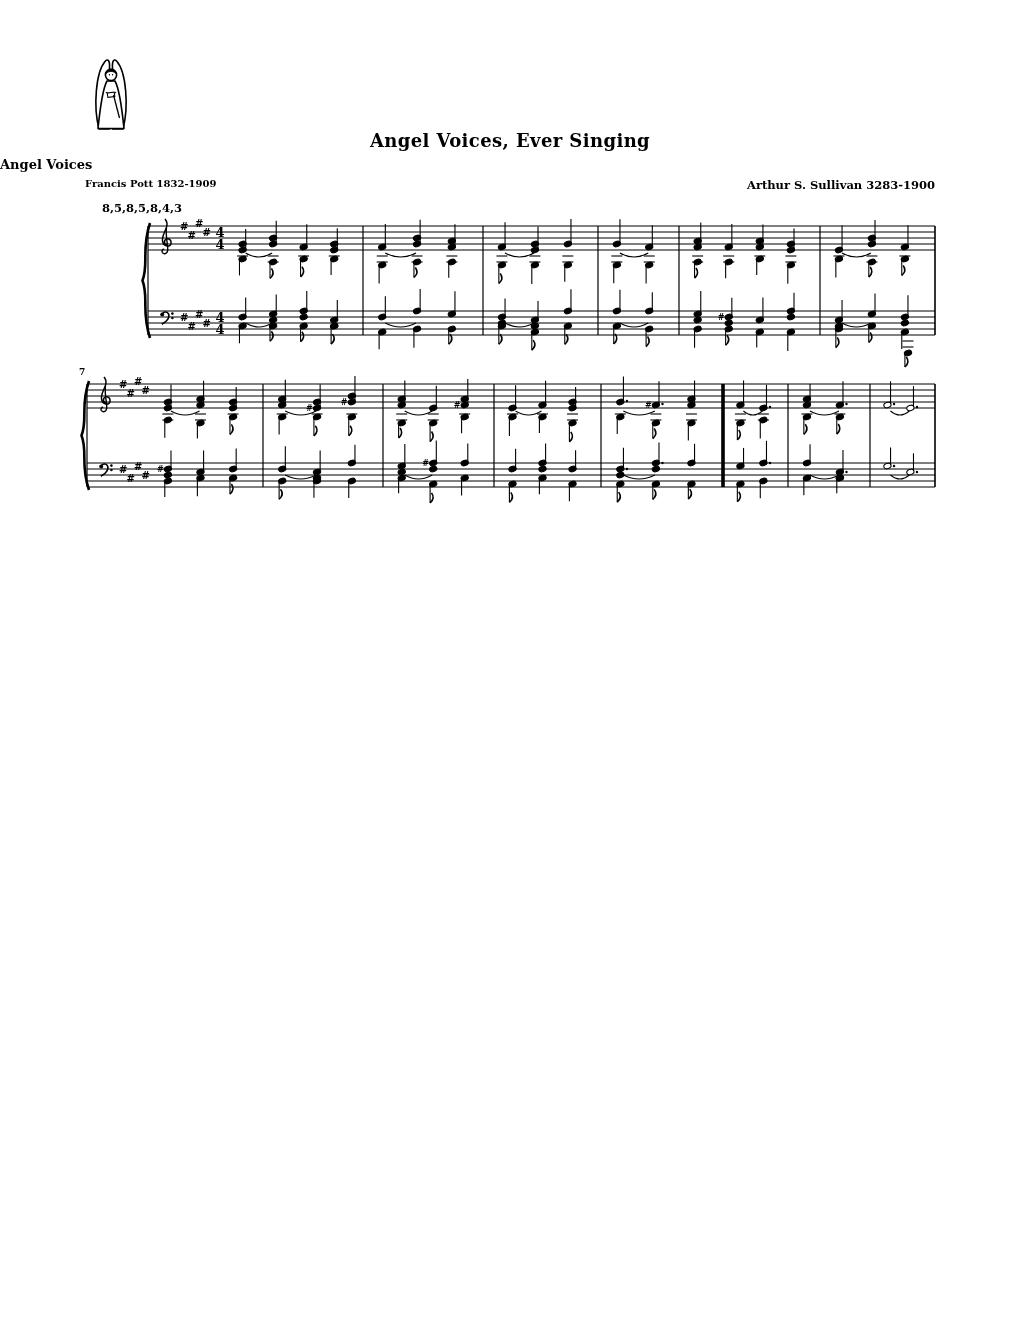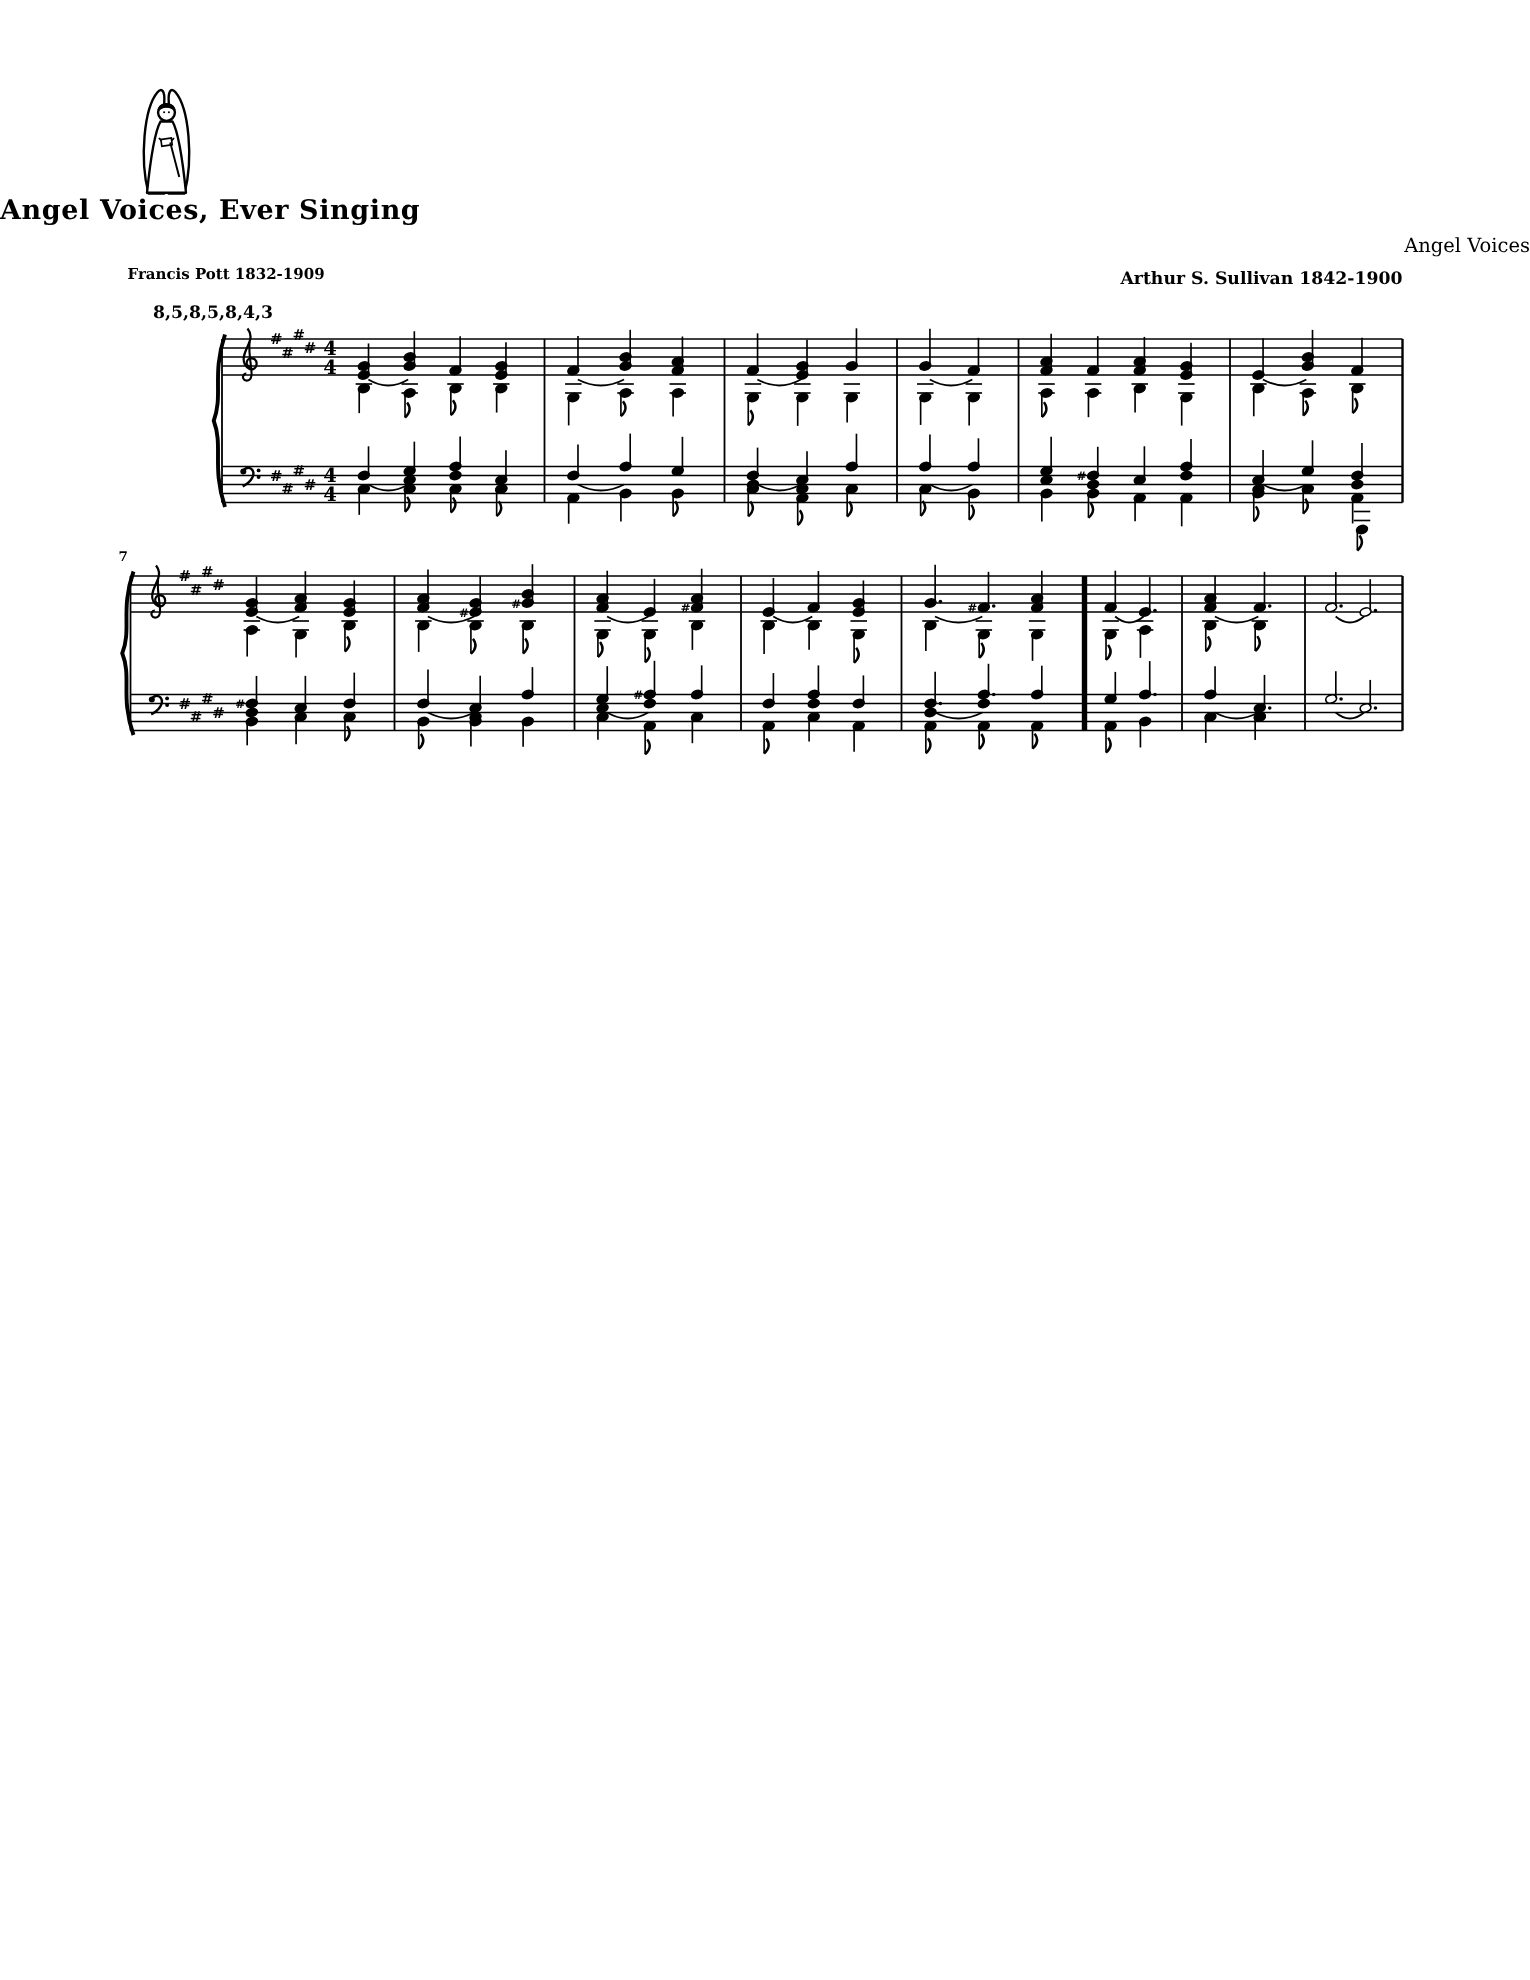--- a/index.html
+++ b/index.html
@@ -6,26 +6,26 @@
   #page{
     position:relative;
     width:1020px;height:1320px;
     background:#ffffff;
     font-family:"DejaVu Serif", serif;
     color:#000;
     overflow:hidden;
   }
   .abs{position:absolute;}
   .title{
-    top:130px;left:0;width:1020px;text-align:left;
+    top:130px;left:0;width:1020px;text-align:center;
     font-size:18px;font-weight:bold;letter-spacing:0.4px;
   }
   .subtitle{
-    top:157px;left:0;width:1020px;text-align:right;
-    font-size:13px;font-weight:normal;
+    top:157px;left:0;width:1020px;text-align:left;
+    font-size:13px;font-weight:bold;
   }
   .credit-left{top:178px;left:85px;font-size:10px;font-weight:bold;}
   .credit-right{top:178px;right:85px;font-size:11.5px;font-weight:bold;}
   .meter{top:201px;left:102px;font-size:11.5px;font-weight:bold;}
   .measure-num{top:367px;left:79px;font-size:9px;font-weight:bold;}
   svg{display:block;}
   #score-svg{position:absolute;left:0;top:0;pointer-events:none;}
   #logo{position:absolute;left:88px;top:54px;}
 </style>
 </head>
@@ -44,21 +44,21 @@
     <circle cx="21.4" cy="20.8" r="0.7" fill="#000"></circle>
     <circle cx="24.6" cy="20.8" r="0.7" fill="#000"></circle>
     <path d="M18,38 C21,42 25,42 28,38" fill="none" stroke="#000" stroke-width="1.2"></path>
     <rect x="19.5" y="38.5" width="7" height="4.5" fill="#fff" stroke="#000" stroke-width="1.1" transform="rotate(-8 23 40.5)"></rect>
     <path d="M25.5,41 L31.5,64" fill="none" stroke="#000" stroke-width="1.3"></path>
   </svg>
 
   <div class="abs title">Angel Voices, Ever Singing</div>
   <div class="abs subtitle">Angel Voices</div>
   <div class="abs credit-left">Francis Pott 1832-1909</div>
-  <div class="abs credit-right">Arthur S. Sullivan 1842-1900</div>
+  <div class="abs credit-right">Arthur S. Sullivan 3283-1900</div>
   <div class="abs meter">8,5,8,5,8,4,3</div>
   <div class="abs measure-num">7</div>
 
   <svg id="score-svg" width="1020" height="1320" viewBox="0 0 1020 1320">
       <g>
         <g>
           <line x1="148" y1="226" x2="935" y2="226" stroke="#000000" stroke-width="1"></line>
           <line x1="148" y1="311" x2="935" y2="311" stroke="#000000" stroke-width="1"></line>
           <line x1="148" y1="232" x2="935" y2="232" stroke="#000000" stroke-width="1"></line>
           <line x1="148" y1="317" x2="935" y2="317" stroke="#000000" stroke-width="1"></line>

